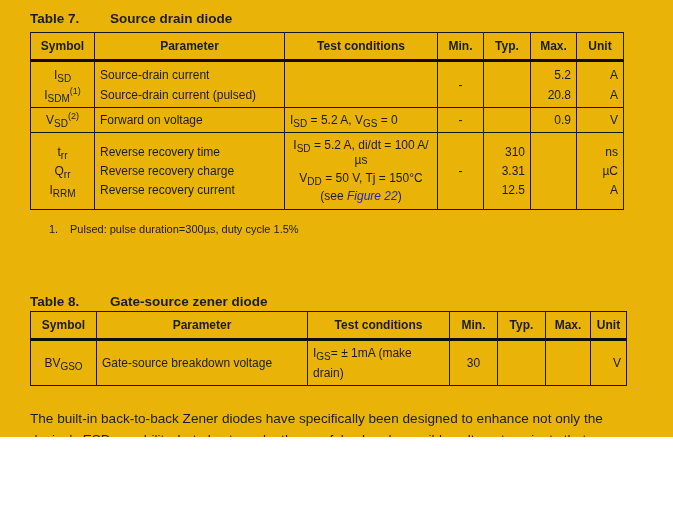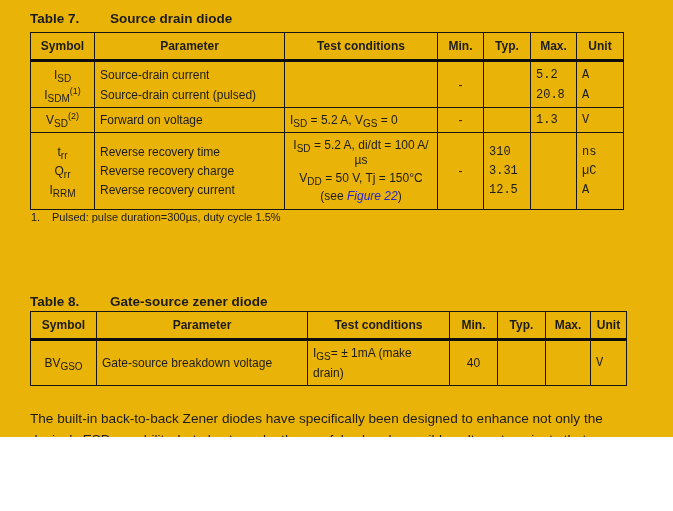--- a/index.html
+++ b/index.html
@@ -45,21 +45,21 @@
     text-align: center;
     height: 28px;
     border-bottom: 3px solid #0d0d0d;
     padding: 4px 2px;
   }
   td.c { text-align: center; }
   td.l { text-align: left; padding-left: 7px; }
   .sym-line { line-height: 20px; text-align: center; }
   .par-line { line-height: 20px; text-align: left; }
   tr.tall .sym-line, tr.tall .par-line, tr.tall .val-line { line-height: 19px; }
-  .val-line { line-height: 20px; text-align: left; font-family: Liberation Mono, monospace; }
+  .val-line { line-height: 20px; text-align: right; }
   .tc-line { line-height: 15px; margin: 3px 0; text-align: center; }
   sub { font-size: 10px; line-height: 0; }
   sup { font-size: 9px; line-height: 0; }
   .fig-link { color: var(--link); font-style: italic; }
 
   
   .footnotes { position: absolute; left: 31px; font-size: 11px; }
   .footnote { margin-bottom: 9px; }
   .fn-num { display: inline-block; width: 21px; }
 
@@ -131,21 +131,21 @@
           </td>
         <td class="l">
             <div class="par-line">Forward on voltage</div>
           </td>
         <td class="l">
             <div class="par-line"><span>I</span><sub>SD</sub><span> = 5.2 A, V</span><sub>GS</sub><span> = 0</span></div>
           </td>
         <td class="c">-</td>
         <td class="c"></td>
         <td class="c">
-            <div class="val-line">1.3</div>
+            <div class="val-line">0.9</div>
           </td>
         <td class="c">
             <div class="val-line">V</div>
           </td>
       </tr>
       <tr class="tall" style="height:77px;">
         <td class="c">
             <div class="sym-line"><span>t</span><sub>rr</sub></div>
             <div class="sym-line"><span>Q</span><sub>rr</sub></div>
             <div class="sym-line"><span>I</span><sub>RRM</sub></div>
@@ -169,21 +169,21 @@
         <td class="c"></td>
         <td class="c">
             <div class="val-line">ns</div>
             <div class="val-line">µC</div>
             <div class="val-line">A</div>
           </td>
       </tr>
     </tbody>
   </table>
 
-  <div class="footnotes" style="top:211px;">
+  <div class="footnotes" style="top:223px;margin-left:18px;">
     <div class="footnote">
       <span class="fn-num">1.</span><span>Pulsed: pulse duration=300µs, duty cycle 1.5%</span>
     </div>
   </div>
 
   <div class="caption" style="top:294px;">
     <span class="cap-label">Table 8.</span><span>Gate-source zener diode</span>
   </div>
 
   <table class="spec" style="top:311px; width:596px;">
@@ -211,21 +211,21 @@
       <tr style="height:27px;margin-left:24px;">
         <td class="c">
             <div class="sym-line"><span>BV</span><sub>GSO</sub></div>
           </td>
         <td class="l">
             <div class="par-line">Gate-source breakdown voltage</div>
           </td>
         <td class="l">
             <div class="par-line"><span>I</span><sub>GS</sub><span>= ± 1mA (make drain)</span></div>
           </td>
-        <td class="c">40</td>
+        <td class="c">30</td>
         <td class="c"></td>
         <td class="c"></td>
         <td class="c">
             <div class="val-line">V</div>
           </td>
       </tr>
     </tbody>
   </table>
 
   <p class="bodytext" style="top:394px;">The built-in back-to-back Zener diodes have specifically been designed to enhance not only the device’s ESD capability, but also to make them safely absorb possible voltage transients that may occasionally be applied from gate to source. In this respect the Zener voltage is appropriate to achieve an efficient and cost-effective intervention to protect the device’s integrity. These integrated Zener diodes thus avoid the usage of external components.</p>

